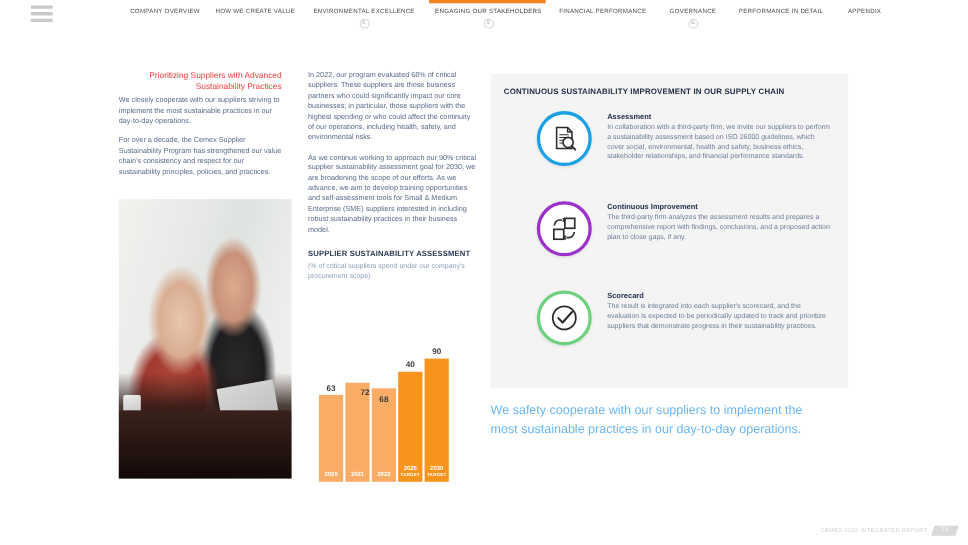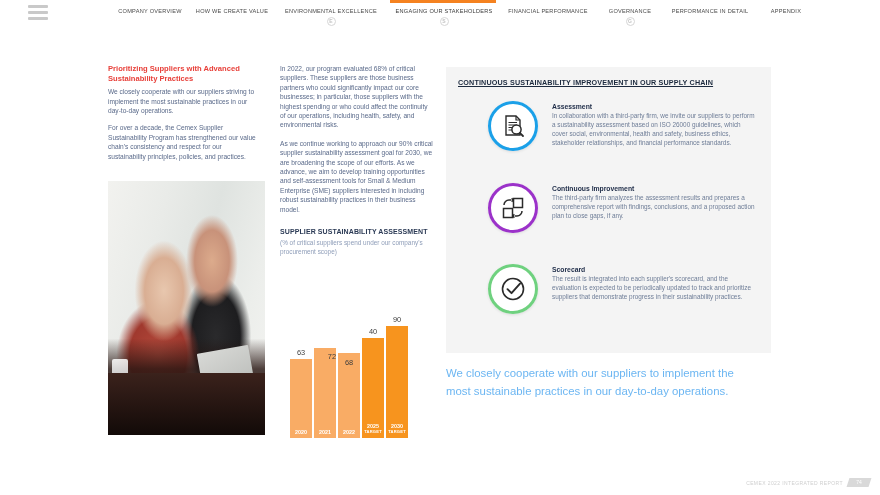--- a/index.html
+++ b/index.html
@@ -41,22 +41,23 @@
     font-weight: bold;
   }
   .navitem.active .lbl { color: #3a3a3a; }
   .active-bar {
     position: absolute; height: 3px; background: #f58220; top: 0;
   }
 
   
   .col-left { position: absolute; left: 108px; top: 64px; width: 148px; }
   .head-red {
-    color: #e8403a; font-weight: bold; font-size: 7.6px; line-height: 9.6px;
+    color: #e8403a; font-weight: normal; font-size: 7.6px; line-height: 9.6px;
     margin-bottom: 4px;
+    text-align: right;
   }
   .body-blue {
     color: #5a6a8a; font-size: 6.6px; line-height: 9.4px; text-align: left;
   }
   .body-blue + .body-blue { margin-top: 8px; }
 
   
   .photo {
     position: absolute; left: 108px; top: 181px; width: 157px; height: 254px;
     background:
@@ -95,36 +96,36 @@
 
   
   .chart {
     position: absolute; left: 288px; top: 278px; width: 122px; height: 160px;
   }
   .bars { position: absolute; left: 0; bottom: 0; width: 122px; height: 160px; }
   .barwrap { position: absolute; bottom: 0; width: 22px; }
   .bar { width: 22px; border-radius: 0; }
   .barval {
     position: absolute; width: 22px; text-align: center;
-    font-size: 7.4px; color: #3d3d3d; font-weight: normal;
+    font-size: 7.4px; color: #3d3d3d; font-weight: bold;
   }
   .barlbl {
     position: absolute; bottom: 3px; width: 22px; text-align: center;
     color: #ffffff; font-size: 5.4px; font-weight: bold; line-height: 6px;
   }
   .barlbl small { display: block; font-size: 4.1px; letter-spacing: .2px; }
 
   
   .panel {
     position: absolute; left: 446px; top: 67px; width: 325px; height: 286px;
     background: #f4f4f4;
   }
   .panel-title {
     position: absolute; left: 12px; top: 11px;
-    font-size: 7.2px; font-weight: bold; color: #1c2a3e; letter-spacing: .15px; text-decoration: underline;
+    font-size: 7.2px; font-weight: bold; color: #1c2a3e; letter-spacing: .15px;
   }
   .step { position: absolute; left: 0; width: 325px; }
   .step-icon {
     position: absolute; left: 42px; top: 0; width: 50px; height: 50px;
     border-radius: 50%; background: #ffffff;
     display: flex; align-items: center; justify-content: center;
     box-shadow: 0 1px 3px rgba(0,0,0,.10);
   }
   .ring {
     position: absolute; left: 0; top: 0; width: 50px; height: 50px; border-radius: 50%;
@@ -304,21 +305,21 @@
             <div class="ring green"></div>
           </div>
           <div class="step-text">
             <div class="step-title">Scorecard</div>
             <div class="step-body">The result is integrated into each supplier's scorecard, and the evaluation is expected to be periodically updated to track and prioritize suppliers that demonstrate progress in their sustainability practices.</div>
           </div>
         </div>
       </div>
   </div>
 
-  <div class="quote">We closely cooperate with our suppliers to implement the most sustainable practices in our day-to-day operations.</div>
+  <div class="quote">We safety cooperate with our suppliers to implement the most sustainable practices in our day-to-day operations.</div>
 
   <div class="footer">
     <div class="footer-text">CEMEX 2022 INTEGRATED REPORT</div>
     <div class="page-badge">
       <span>74</span>
     </div>
   </div>
 </div>
 
 </body></html>

